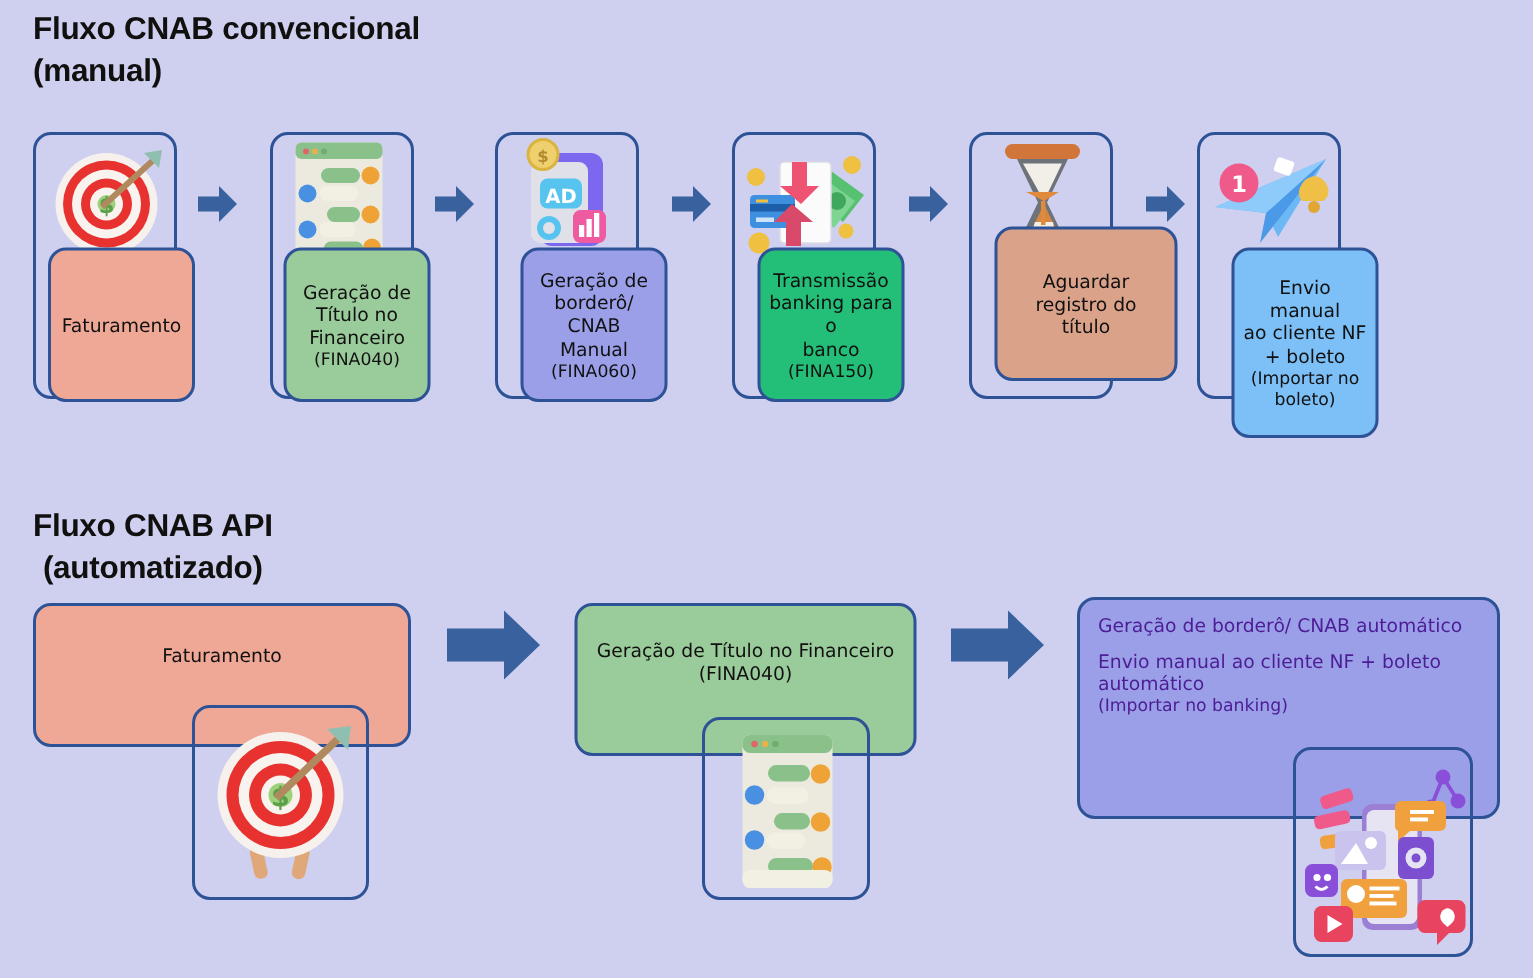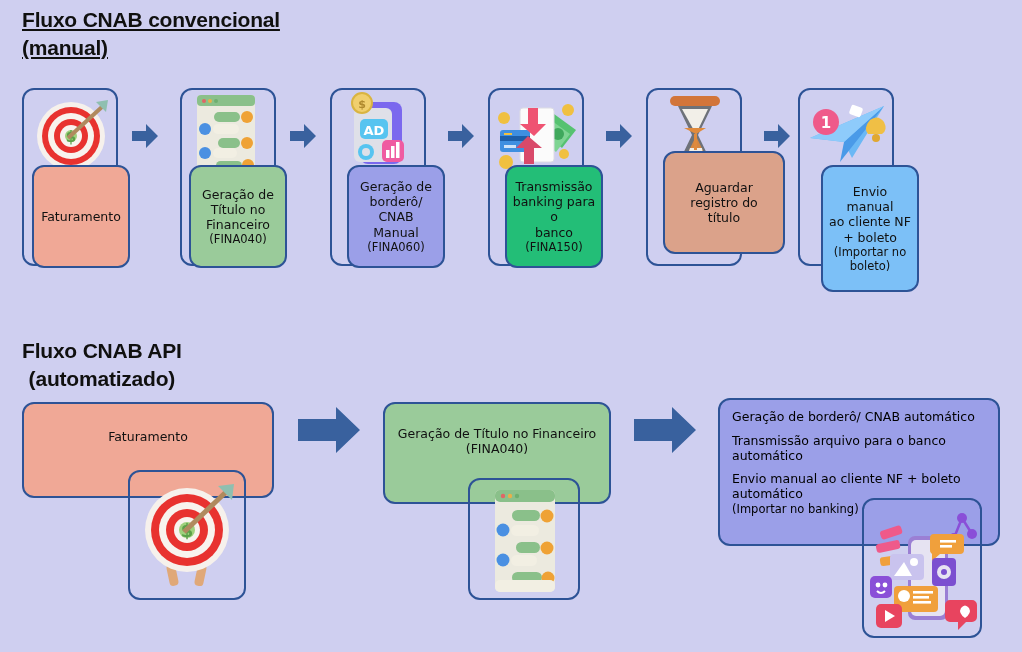--- a/index.html
+++ b/index.html
@@ -13,21 +13,21 @@
   .section-title {
     position: absolute;
     font-family: "Liberation Sans", sans-serif;
     font-weight: bold;
     font-size: 21px;
     line-height: 28px;
     color: #10100f;
     white-space: pre-line;
     letter-spacing: -0.2px;
   }
-  #title-1 { left: 22px; top: 6px; text-decoration: underline; }
+  #title-1 { left: 22px; top: 6px; }
   #title-2 { left: 22px; top: 337px; text-align: center; }
 
   
   .icon-card {
     position: absolute;
     border: 2px solid #2d5396;
     border-radius: 12px;
     background: transparent;
   }
   .label-box {
@@ -59,21 +59,21 @@
   .multi-box {
     position: absolute;
     border: 2px solid #2d5396;
     border-radius: 12px;
     background: #9b9fe8;
     padding: 10px 12px;
   }
   .multi-box p {
     font-size: 12.5px;
     line-height: 1.18;
-    color: #000000;
+    color: #4c1d95;
     margin-bottom: 9px;
     font-family: "DejaVu Sans", sans-serif;
   }
   .multi-box p.tight { margin-bottom: 0px; }
   .multi-box p.small { font-size: 11.5px; margin-top: 1px; }
 </style>
 </head>
 <body>
 
 <div class="section-title" id="title-1" style="white-space: pre-line;">Fluxo CNAB convencional
@@ -294,21 +294,20 @@
   </svg>
 </div>
 <span class="arrow" style="left:632px; top:405px;">
   <svg width="66" height="50" viewBox="0 0 66 50">
     <path d="M2 14 H40 V2 L64 25 L40 48 V36 H2 Z" fill="#39619e"></path>
   </svg>
 </span>
 
 <div class="multi-box" style="left:718px; top:398px; width:282px; height:148px;">
   <p>Geração de borderô/ CNAB automático</p>
-  <p>Transmissão arquivo para o banco automático</p>
   <p class="tight">Envio manual ao cliente NF + boleto automático</p>
   <p class="small">(Importar no banking)</p>
 </div>
 <div class="icon-card" style="left:862px; top:498px; width:120px; height:140px;"></div>
 <div class="icon-wrap" style="left:864px; top:496px; width:120px; height:142px;">
   <svg viewBox="0 0 120 142" width="120" height="142">
     <rect x="44" y="40" width="40" height="84" rx="7" fill="#9b7fd4"></rect>
     <rect x="47" y="44" width="34" height="76" rx="5" fill="#e6e3f2"></rect>
     <circle cx="98" cy="22" r="5" fill="#8a4fd8"></circle>
       <circle cx="108" cy="38" r="5" fill="#8a4fd8"></circle>

